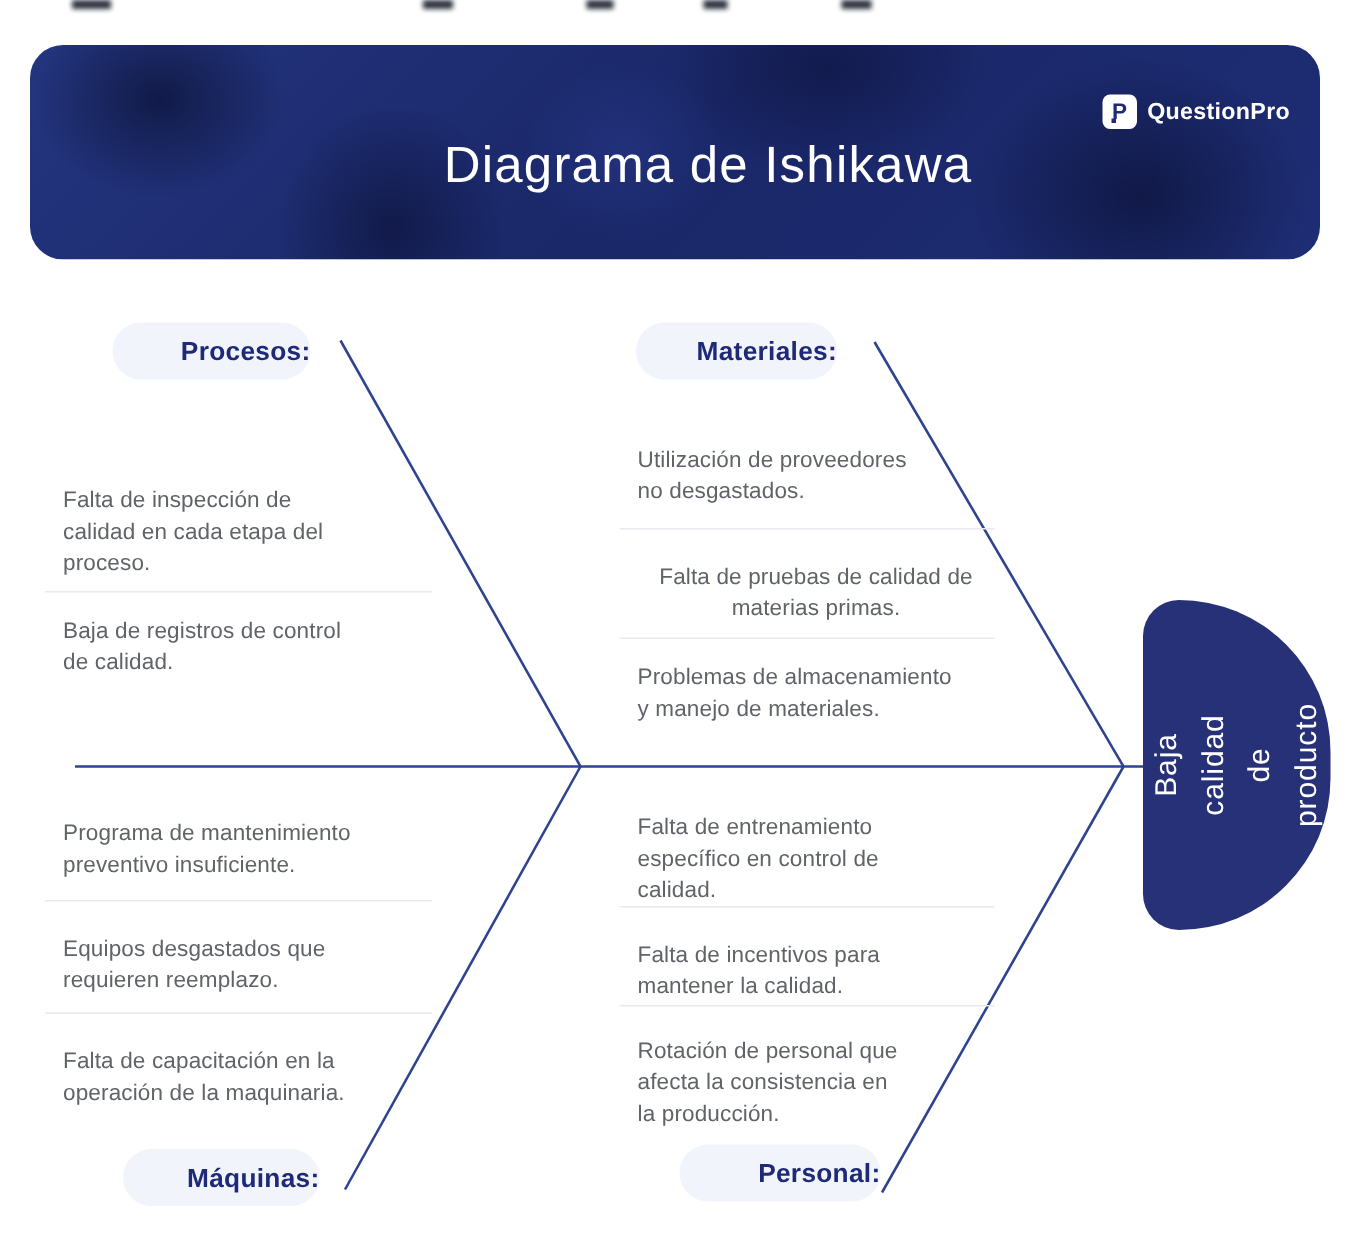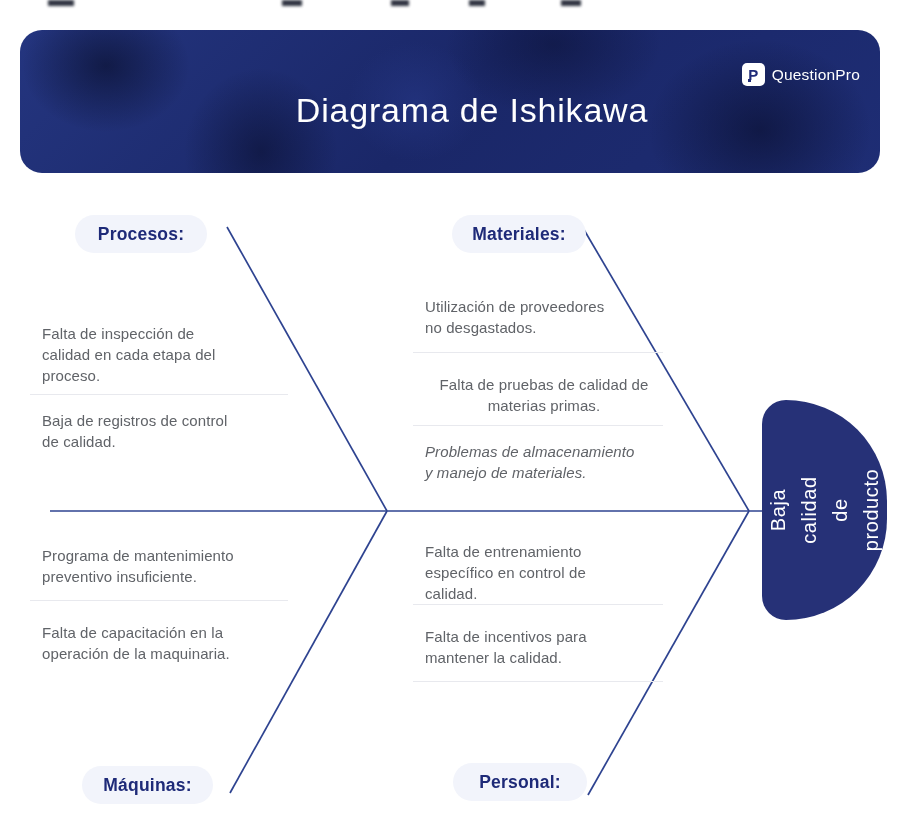--- a/index.html
+++ b/index.html
@@ -35,52 +35,52 @@
     position:absolute;left:0;top:60px;width:100%;text-align:center;
     color:#ffffff;font-size:34px;font-weight:400;letter-spacing:.8px;line-height:40px;padding-left:44px;
   }
   .brand{position:absolute;right:20px;top:33px;display:flex;align-items:center;gap:7px;cursor:pointer;}
   .brand-icon{
     width:23px;height:23px;background:#ffffff;border-radius:5px;position:relative;
     display:flex;align-items:center;justify-content:center;
     color:var(--pill_text);font-weight:bold;font-size:15px;line-height:1;
   }
   .brand-icon .p-dot{position:absolute;left:6px;bottom:4px;width:3px;height:3px;background:var(--pill_text);}
-  .brand-name{color:#ffffff;font-size:15.5px;font-weight:400;letter-spacing:.2px;}
+  .brand-name{color:#ffffff;font-size:15.5px;font-weight:700;letter-spacing:.2px;}
 
   
   .bones{position:absolute;left:0;top:0;width:900px;height:830px;pointer-events:none;}
   .bones line{stroke:var(--bone);stroke-width:1.7;}
 
   
   .pill{
-    position:absolute;display:flex;align-items:center;justify-content:center;
+    position:absolute;display:flex;align-items:center;justify-content:flex-end;
     background:var(--pill_bg);border-radius:19px;height:38px;
     color:var(--pill_text);font-size:17.5px;font-weight:bold;letter-spacing:.2px;
   }
   .pill-procesos{left:75px;top:215px;width:132px;}
-  .pill-materiales{left:452px;top:215px;width:134px;}
+  .pill-materiales{left:424px;top:215px;width:134px;}
   .pill-maquinas{left:82px;top:766px;width:131px;}
   .pill-personal{left:453px;top:763px;width:134px;}
 
   
   .quad{position:absolute;}
   .quad-tl{left:30px;top:283px;width:258px;}
   .quad-tr{left:413px;top:296px;width:250px;}
   .quad-bl{left:30px;top:545px;width:258px;}
   .quad-br{left:413px;top:541px;width:250px;}
   .cause{
     color:var(--cause_text);font-size:15px;line-height:21px;white-space:pre-line;
     padding-left:12px;letter-spacing:.1px;
   }
   .sep{border-bottom:1px solid var(--separator);}
   .quad-tl .c1{padding-bottom:8px;margin-top:40px;}  .quad-tl .c2{padding-top:20px;padding-bottom:9px;}  .quad-tl .c3{padding-top:15px;}
-  .quad-tr .c1{padding-bottom:14px;} .quad-tr .c2{padding-top:21px;padding-bottom:9px;text-align:center;}  .quad-tr .c3{padding-top:15px;font-style:italic;}
+  .quad-tr .c1{padding-bottom:14px;} .quad-tr .c2{padding-top:21px;padding-bottom:9px;text-align:center;}  .quad-tr .c3{padding-top:15px;}
   .quad-bl .c1{padding-bottom:13px;} .quad-bl .c2{padding-top:21px;padding-bottom:11px;} .quad-bl .c3{padding-top:21px;}
-  .quad-br .c1{padding-bottom:0px;}  .quad-br .c2{padding-top:21px;padding-bottom:13px;} .quad-br .c3{padding-top:19px;}
+  .quad-br .c1{padding-bottom:0px;}  .quad-br .c2{padding-top:21px;padding-bottom:2px;} .quad-br .c3{padding-top:19px;}
 
   
   .fish-head{
     position:absolute;left:762px;top:400px;width:125px;height:220px;
     background:var(--head_bg);
     border-radius:26px 110px 110px 26px / 26px 110px 110px 26px;
   }
   .fish-head-label{
     position:absolute;left:50%;top:50%;
     transform:translate(-50%,-50%) rotate(-90deg);
@@ -144,30 +144,35 @@
 no desgastados.</div>
     <div class="cause c2 sep">Falta de pruebas de calidad de
 materias primas.</div>
     <div class="cause c3">Problemas de almacenamiento
 y manejo de materiales.</div>
   </div>
 
   <div class="quad quad-bl">
     <div class="cause c1 sep">Programa de mantenimiento
 preventivo insuficiente.</div>
+    <div class="cause c2 sep">Equipos desgastados que
+requieren reemplazo.</div>
     <div class="cause c3">Falta de capacitación en la
 operación de la maquinaria.</div>
   </div>
 
   <div class="quad quad-br">
     <div class="cause c1 sep">Falta de entrenamiento
 específico en control de
 calidad.</div>
     <div class="cause c2 sep">Falta de incentivos para
 mantener la calidad.</div>
+    <div class="cause c3">Rotación de personal que
+afecta la consistencia en
+la producción.</div>
   </div>
 
   <div class="fish-head">
     <div class="fish-head-label">Baja calidad
 de producto</div>
   </div>
 
 </div>
 
 </body></html>

